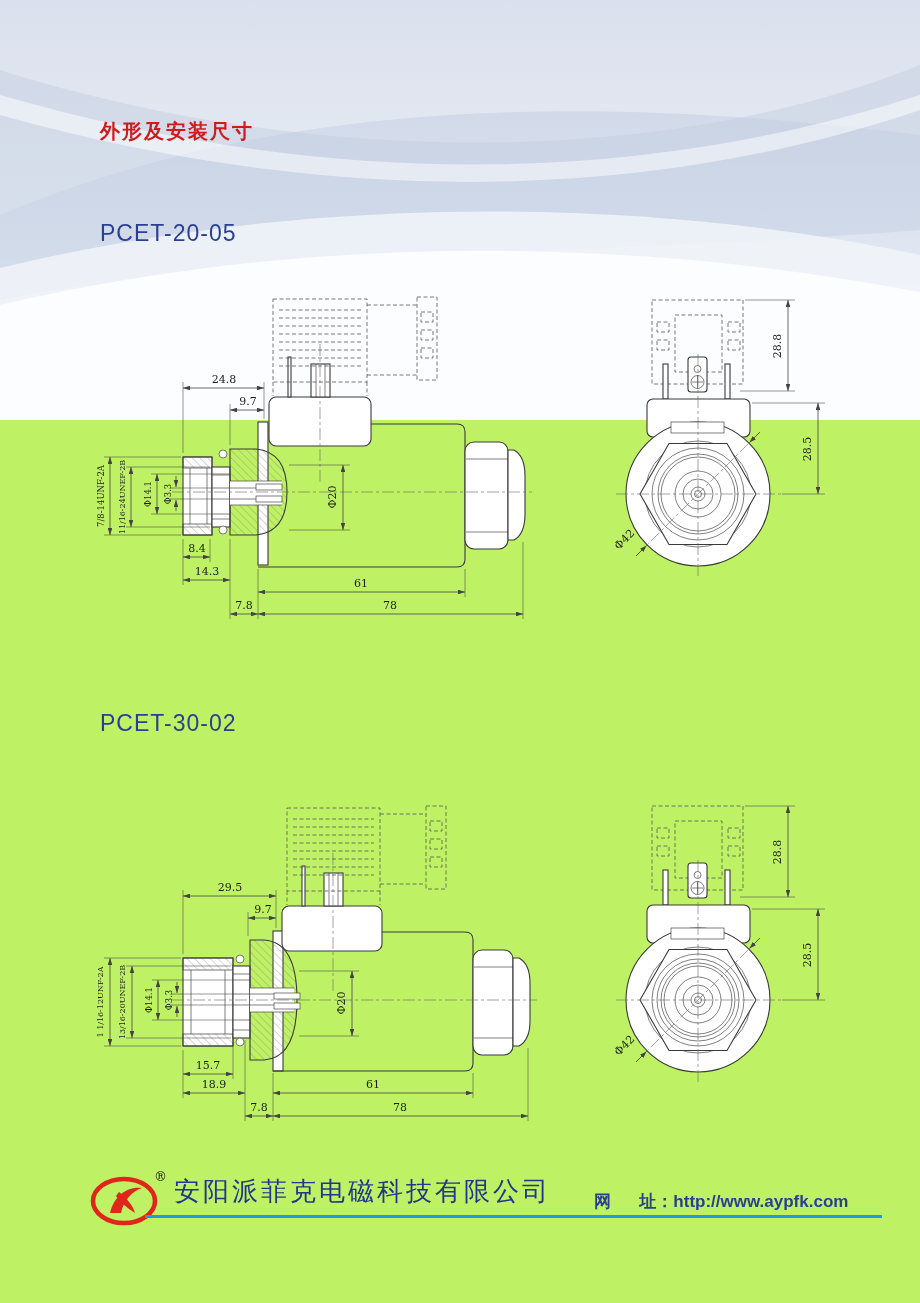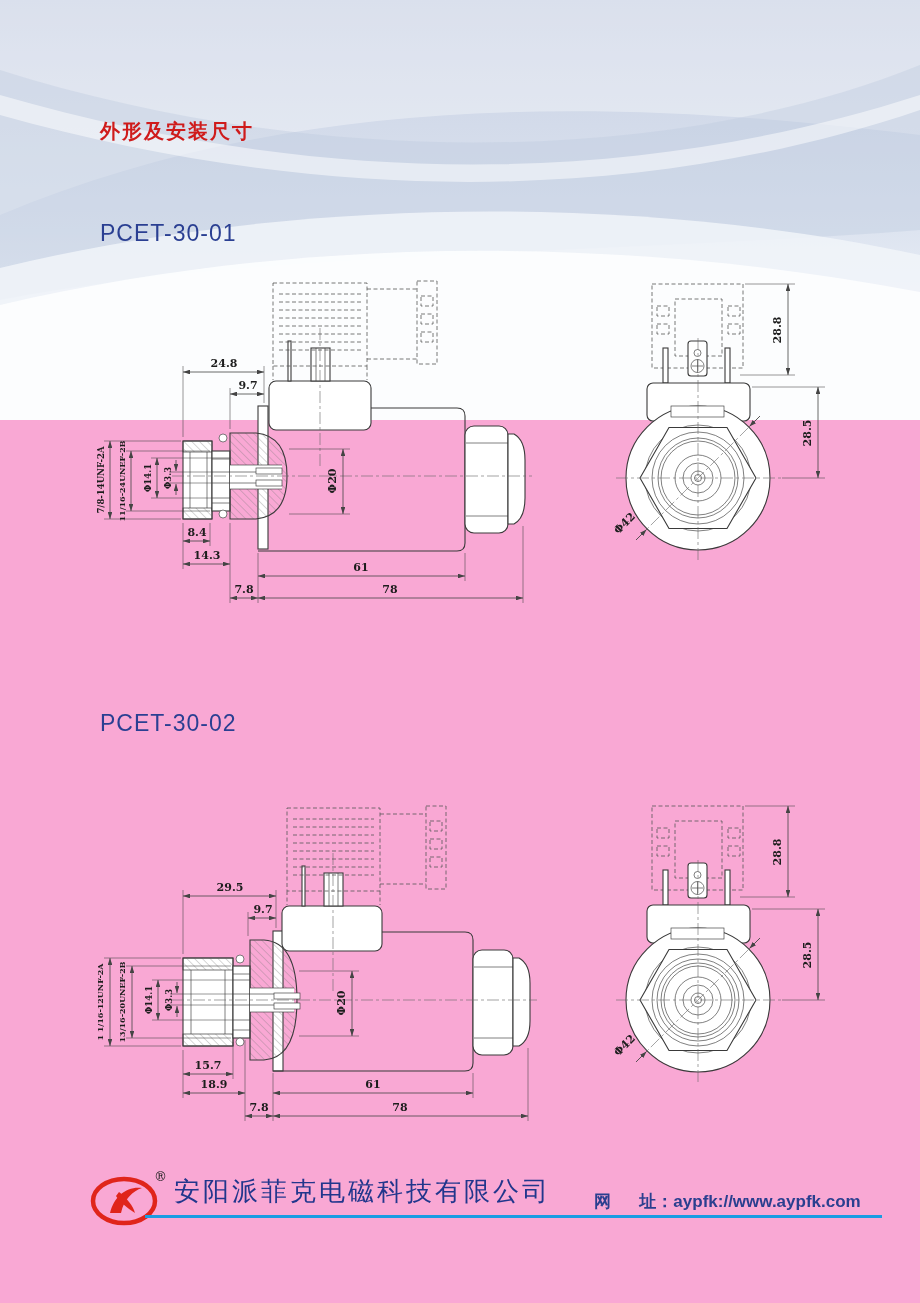--- a/index.html
+++ b/index.html
@@ -1,25 +1,25 @@
 <!DOCTYPE html>
 <html><head>
 <meta charset="utf-8">
 <style>
   html,body{margin:0;padding:0;}
   body{background:#ffffff;font-family:"Liberation Sans",sans-serif;}
-  .page{position:relative;width:920px;height:1303px;overflow:hidden;background:#f9a8d4;}
+  .page{position:relative;width:920px;height:1303px;overflow:hidden;background:#bef264;}
   .header-wave{position:absolute;left:0;top:0;width:920px;height:420px;}
   .page-title{position:absolute;left:100px;top:118px;font-size:20px;font-weight:700;color:#cf1b1b;letter-spacing:2px;margin:0;}
   .model-heading{position:absolute;left:100px;font-size:23px;font-weight:500;color:#2a3f92;letter-spacing:1px;margin:0;}
   .m1{top:220px;}
   .m2{top:710px;}
   .drawing{position:absolute;left:60px;width:780px;height:380px;}
-  .dw1{top:256px;font-weight:bold;}
-  .dw2{top:778px;font-weight:bold;}
+  .dw1{top:272px;}
+  .dw2{top:778px;}
   svg text{font-family:"DejaVu Serif",serif;fill:#1d1d1d;}
   .dm{font-size:11px;}
   .sm{font-size:8.5px;}
   .xs{font-size:8px;}
   .o {fill:#ffffff;stroke:#3a3a3a;stroke-width:1.1;}
   .on{fill:none;stroke:#3a3a3a;stroke-width:1.1;}
   .t {fill:none;stroke:#3a3a3a;stroke-width:0.65;}
   .tw{fill:#ffffff;stroke:#3a3a3a;stroke-width:0.65;}
   .d {fill:none;stroke:#555;stroke-width:0.8;stroke-dasharray:4 2.5;}
   .cl{fill:none;stroke:#666;stroke-width:0.6;stroke-dasharray:12 3 3 3;}
@@ -46,21 +46,21 @@
     </defs>
     <rect width="920" height="420" fill="url(#hg)"></rect>
     <path d="M0,215 C240,115 520,85 920,135 L920,0 L0,0 Z" fill="#ffffff" opacity="0.35"></path>
     <path d="M0,70 C300,165 660,170 920,65 L920,230 C600,255 260,250 0,300 Z" fill="#bfcadf" opacity="0.4"></path>
     <path d="M0,95 C330,190 640,185 920,95 L920,110 C640,205 320,205 0,115 Z" fill="#ffffff" opacity="0.5"></path>
     <path d="M0,268 C300,195 640,195 920,255 L920,420 L0,420 Z" fill="#f1f4f9" opacity="0.85"></path>
     <path d="M0,305 C300,235 620,235 920,292 L920,420 L0,420 Z" fill="#fcfdfe" opacity="0.95"></path>
   </svg>
 
   <h1 class="page-title">外形及安装尺寸</h1>
-  <h2 class="model-heading m1">PCET-30-01</h2>
+  <h2 class="model-heading m1">PCET-20-05</h2>
   <h2 class="model-heading m2">PCET-30-02</h2>
 
   <div class="drawing dw1">
   <svg viewBox="0 0 780 380" width="780" height="380">
     <defs>
       <marker id="a1" markerWidth="9" markerHeight="6" refX="9" refY="3" orient="auto-start-reverse">
             <path d="M0,0 L9,3 L0,6 Z" fill="#444"></path>
           </marker>
       <pattern id="h1" width="5.5" height="5.5" patternUnits="userSpaceOnUse" patternTransform="rotate(-45)">
             <line x1="0" y1="0" x2="0" y2="5.5" stroke="#777" stroke-width="0.6"></line>
@@ -385,17 +385,17 @@
   </div>
 
   <div class="footer">
     <svg class="logo" viewBox="0 0 78 62">
       <ellipse cx="34" cy="33" rx="31" ry="22" fill="none" stroke="#e0251b" stroke-width="4.5"></ellipse>
       <path d="M20,45 C24,28 37,18 52,20 C43,23 34,31 31,45 Z" fill="#e0251b"></path>
       <path d="M29,24 C37,30 43,38 45,45 C37,40 29,33 26,28 Z" fill="#e0251b"></path>
       <text x="64" y="13" fill="#e0251b" font-size="13" font-family="Liberation Sans, sans-serif">®</text>
     </svg>
     <div class="company">安阳派菲克电磁科技有限公司</div>
-    <div class="website">网      址：aypfk://www.aypfk.com</div>
+    <div class="website">网      址：http://www.aypfk.com</div>
     <div class="underline"></div>
   </div>
 
 </div>
 
 </body></html>

